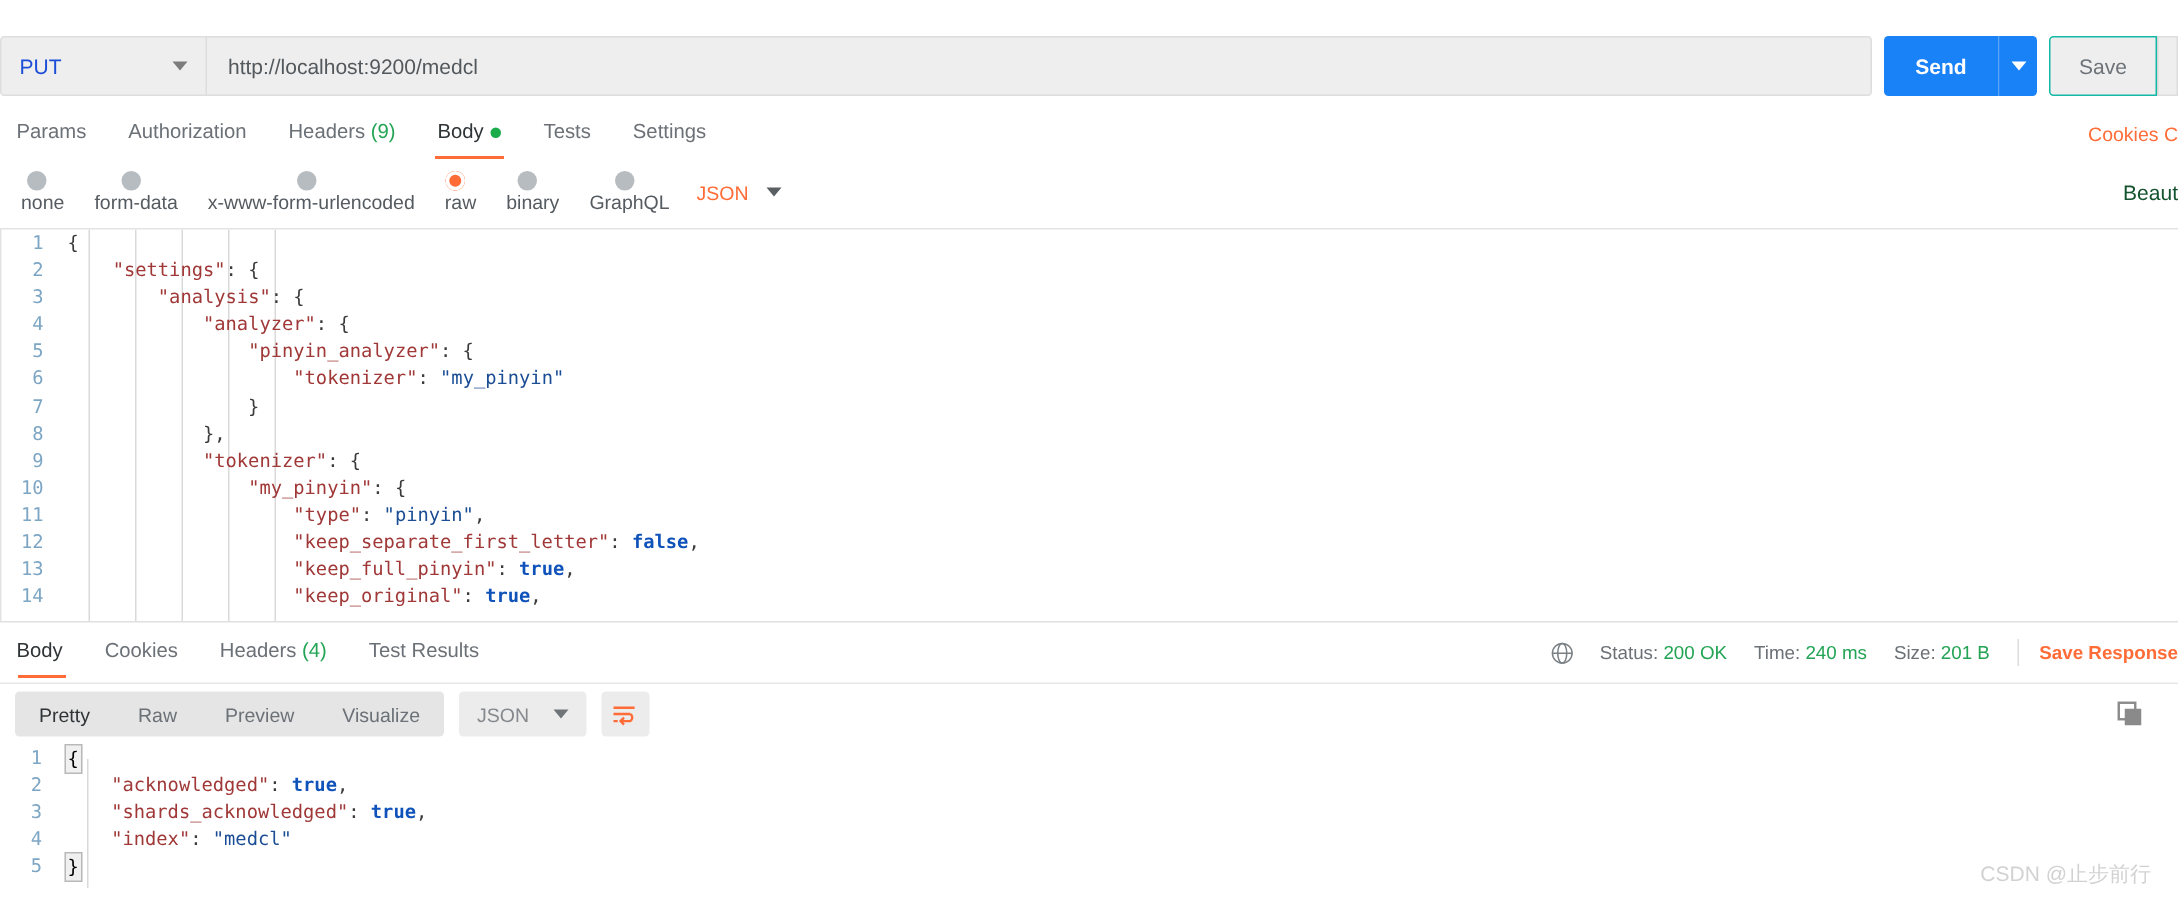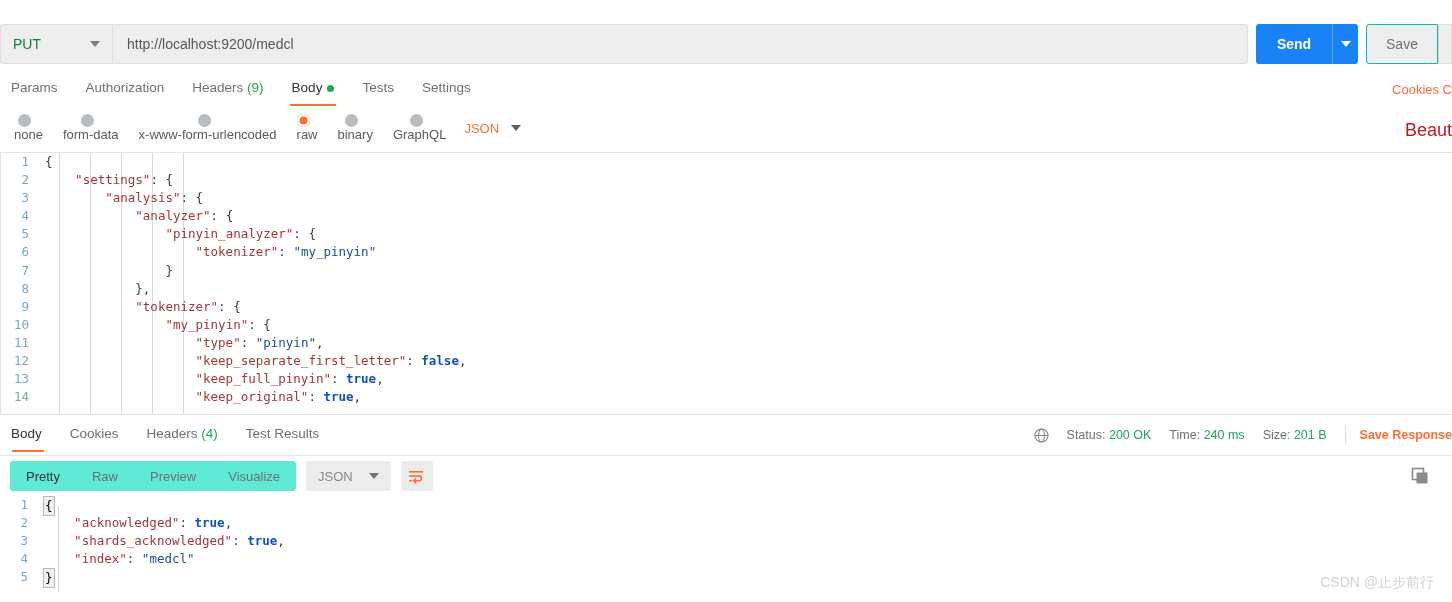--- a/index.html
+++ b/index.html
@@ -16,27 +16,27 @@
     background: #ffffff;
   }
 
   
   .urlbar {
     position: absolute; left: 0; top: 24px;
     width: 1452px; height: 40px;
     display: flex; align-items: stretch;
   }
   .method-select {
-    width: 113px; height: 40px;
+    width: 138px; height: 40px;
     background: #eeeeee;
     border: 1px solid #dddddd;
     border-radius: 3px 0 0 3px;
     display: flex; align-items: center;
     padding: 0 12px;
-    color: #15803d; font-size: 14px;
+    color: #1d4ed8; font-size: 14px;
     cursor: pointer;
   }
   .method-label { flex: 1; }
   .caret-down {
     width: 0; height: 0;
     border-left: 5px solid transparent;
     border-right: 5px solid transparent;
     border-top: 6px solid #7c7c7c;
   }
   .url-input {
@@ -148,21 +148,21 @@
     box-shadow: inset 0 0 0 2.5px #ffffff, inset 0 0 0 3px #ff6c37;
   }
   .json-select {
     display: flex; align-items: center;
     font-size: 13px; color: #ff6c37;
     margin-left: -2px; cursor: pointer;
   }
   .json-select .caret-down { margin-left: 12px; border-top-color: #5a5f63; }
   .beautify {
     position: absolute; right: 0; top: 120px;
-    font-size: 18px; color: #b91c1c;
+    font-size: 14px; color: #14532d;
     white-space: nowrap; cursor: pointer;
   }
 
   
   .req-editor {
     position: absolute; left: 0; top: 152px;
     width: 1452px; height: 262px;
     background: #ffffff;
     border-top: 1px solid #e3e3e3;
     border-left: 1px solid #e3e3e3;
@@ -234,21 +234,21 @@
     background: #e6e6e6;
   }
 
   .view-toolbar {
     position: absolute; left: 0; top: 460px;
     width: 1452px; height: 32px;
     display: flex; align-items: center;
   }
   .seg {
     display: flex; align-items: center;
-    background: #5eead4; border-radius: 3px;
+    background: #e5e5e5; border-radius: 3px;
     height: 30px; margin-left: 10px;
   }
   .seg-item {
     padding: 0 16px; height: 30px;
     display: flex; align-items: center;
     font-size: 13px; color: #6b7177;
     cursor: pointer;
   }
   .seg-item.active { color: #2f3437; }
   .seg-json {

